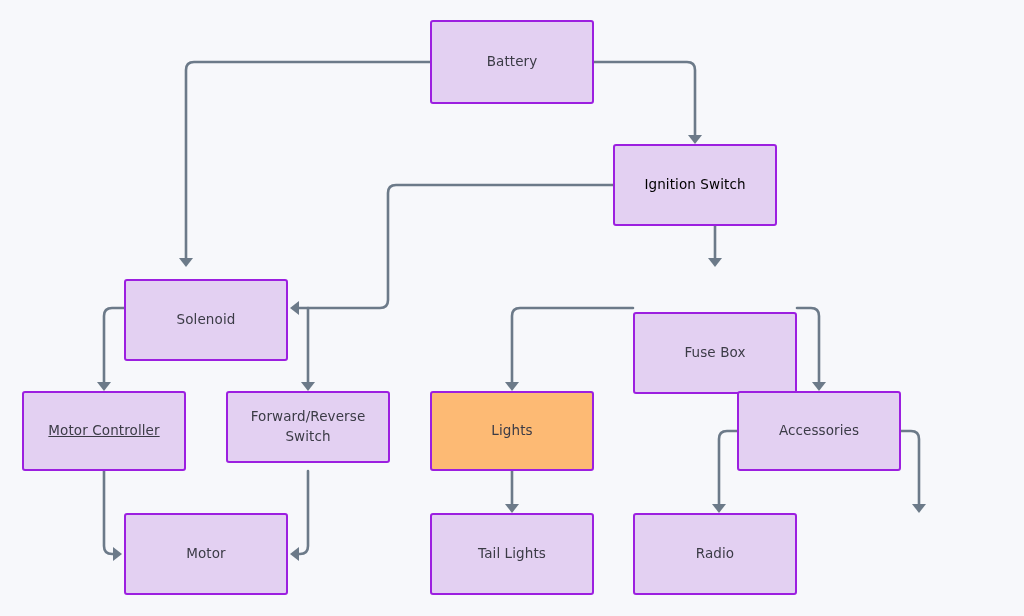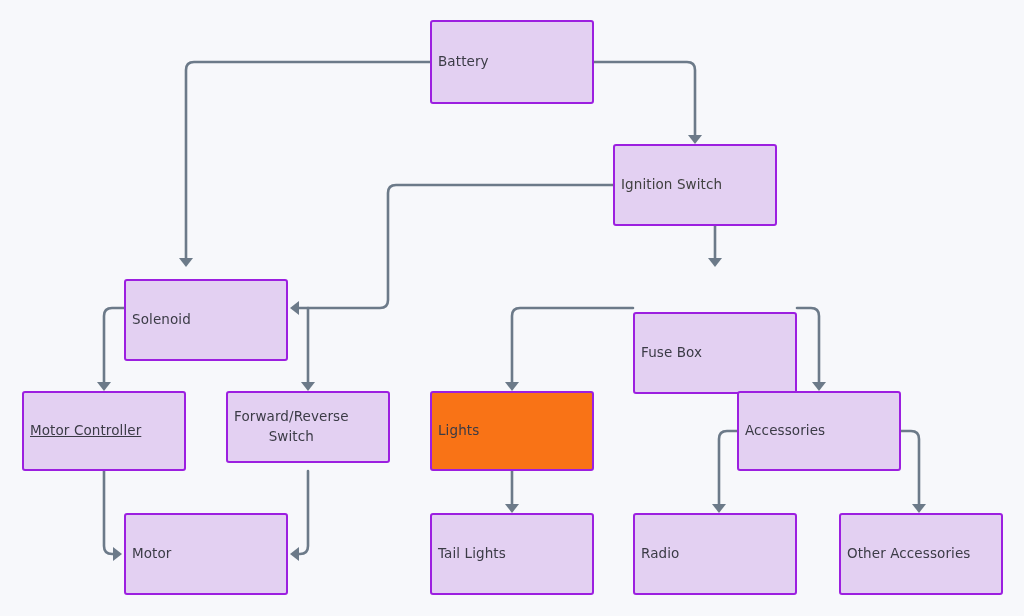--- a/index.html
+++ b/index.html
@@ -26,20 +26,21 @@
     height: 616px;
   }
   .node {
     position: absolute;
     box-sizing: border-box;
     background: #e3d0f2;
     border: 2px solid #9c1fe0;
     border-radius: 3px;
     display: flex;
     align-items: center;
+    justify-content: center;
     text-align: center;
     color: #3b3b46;
     font-size: 13.5px;
     line-height: 1.45;
     letter-spacing: 0.1px;
     padding: 2px 6px;
   }
   .node-label {
     display: block;
     white-space: pre-line;
@@ -73,47 +74,44 @@
       <path d="M 512 471 L 512 501 L 512 509" fill="none" stroke="#6c7a89" stroke-width="2.6" stroke-linecap="round"></path>
       <polygon points="505,504 519,504 512,513" fill="#6c7a89"></polygon>
       <path d="M 737 431 L 727 431 Q 719 431 719 439 L 719 501 L 719 509" fill="none" stroke="#6c7a89" stroke-width="2.6" stroke-linecap="round"></path>
       <polygon points="712,504 726,504 719,513" fill="#6c7a89"></polygon>
       <path d="M 901 431 L 911 431 Q 919 431 919 439 L 919 501 L 919 509" fill="none" stroke="#6c7a89" stroke-width="2.6" stroke-linecap="round"></path>
       <polygon points="912,504 926,504 919,513" fill="#6c7a89"></polygon>
     </svg>
 <div class="node" style="left: 430px; top: 20px; width: 164px; height: 84px; background: rgb(227, 208, 242); border-color: rgb(156, 31, 224); color: rgb(59, 59, 70);">
       <span class="node-label">Battery</span>
     </div>
-    <div class="node" style="left: 613px; top: 144px; width: 164px; height: 82px; background: rgb(227, 208, 242); border-color: rgb(156, 31, 224); color: #404040;">
+    <div class="node" style="left: 613px; top: 144px; width: 164px; height: 82px; background: rgb(227, 208, 242); border-color: rgb(156, 31, 224); color: #000000;">
       <span class="node-label">Ignition Switch</span>
     </div>
     <div class="node" style="left: 124px; top: 279px; width: 164px; height: 82px; background: rgb(227, 208, 242); border-color: rgb(156, 31, 224); color: rgb(59, 59, 70);">
       <span class="node-label">Solenoid</span>
     </div>
     <div class="node" style="left: 633px; top: 267px; width: 164px; height: 82px; background: rgb(227, 208, 242); border-color: rgb(156, 31, 224); color: rgb(59, 59, 70); margin-top: 45px;">
       <span class="node-label">Fuse Box</span>
     </div>
     <div class="node" style="left: 22px; top: 391px; width: 164px; height: 80px; background: rgb(227, 208, 242); border-color: rgb(156, 31, 224); color: rgb(59, 59, 70); text-decoration: underline;">
       <span class="node-label">Motor Controller</span>
     </div>
     <div class="node" style="left: 226px; top: 391px; width: 164px; height: 72px; background: rgb(227, 208, 242); border-color: rgb(156, 31, 224); color: rgb(59, 59, 70);">
       <span class="node-label">Forward/Reverse
 Switch</span>
     </div>
-    <div class="node" style="left: 430px; top: 391px; width: 164px; height: 80px; background: #f97316; border-color: rgb(156, 31, 224); color: rgb(59, 59, 70);">
+    <div class="node" style="left: 430px; top: 391px; width: 164px; height: 80px; background: #fdba74; border-color: rgb(156, 31, 224); color: rgb(59, 59, 70);">
       <span class="node-label">Lights</span>
     </div>
     <div class="node" style="left: 737px; top: 391px; width: 164px; height: 80px; background: rgb(227, 208, 242); border-color: rgb(156, 31, 224); color: rgb(59, 59, 70);">
       <span class="node-label">Accessories</span>
     </div>
     <div class="node" style="left: 124px; top: 513px; width: 164px; height: 82px; background: rgb(227, 208, 242); border-color: rgb(156, 31, 224); color: rgb(59, 59, 70);">
       <span class="node-label">Motor</span>
     </div>
     <div class="node" style="left: 633px; top: 513px; width: 164px; height: 82px; background: rgb(227, 208, 242); border-color: rgb(156, 31, 224); color: rgb(59, 59, 70);">
       <span class="node-label">Radio</span>
     </div>
     <div class="node" style="left: 430px; top: 513px; width: 164px; height: 82px; background: rgb(227, 208, 242); border-color: rgb(156, 31, 224); color: rgb(59, 59, 70);">
       <span class="node-label">Tail Lights</span>
     </div>
-    <div class="node" style="left: 839px; top: 513px; width: 164px; height: 82px; background: rgb(227, 208, 242); border-color: rgb(156, 31, 224); color: rgb(59, 59, 70);">
-      <span class="node-label">Other Accessories</span>
-    </div>
   </div>
 
 </body></html>

